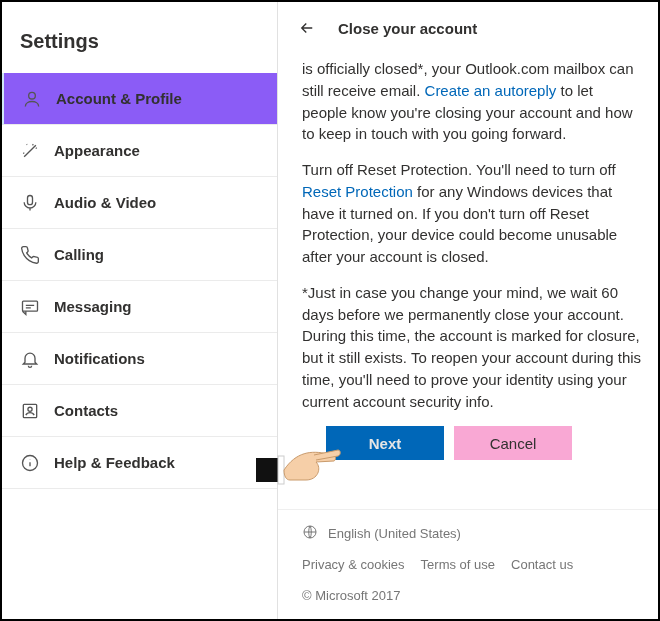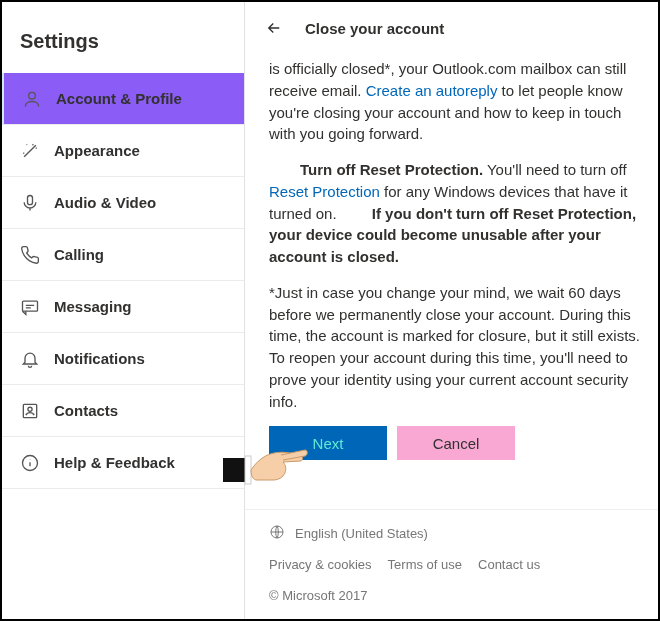--- a/index.html
+++ b/index.html
@@ -8,21 +8,21 @@
       font-size: 14px;
       color: #323130;
       width: 660px;
       height: 621px;
       border: 2px solid #000;
       display: flex;
       overflow: hidden;
       background: #fff;
     }
     .sidebar {
-      width: 243px;
+      width: 276px;
       flex-shrink: 0;
       border-right: 1px solid #e1e1e1;
       display: flex;
       flex-direction: column;
     }
     .sidebar-title {
       font-size: 20px;
       font-weight: 700;
       padding: 28px 0 20px 18px;
     }
@@ -78,37 +78,37 @@
     }
     .content {
       flex: 1;
       padding: 4px 16px 0 24px;
       overflow-y: auto;
       line-height: 1.45;
       font-size: 15px;
     }
     .content p { margin-bottom: 14px; }
     .link { color: #0067b8; cursor: pointer; }
-    .bold { font-weight: 700; margin-left: 31px; }
+    .bold { font-weight: 400; }
     .buttons {
       display: flex;
       gap: 10px;
       margin-top: 10px;
     }
     .btn {
       width: 118px;
       height: 34px;
       display: flex;
       align-items: center;
       justify-content: center;
       font-size: 15px;
       cursor: pointer;
       border: none;
     }
-    .btn.primary { background: #0067b8; color: #5eead4; font-weight: 400;}
+    .btn.primary { background: #0067b8; color: #e5e5e5; font-weight: 700; margin-left: 24px;}
     .btn.secondary { background: #f9a8d4; color: #323130; }
     .footer {
       margin-top: auto;
       padding: 14px 24px 16px 24px;
       font-size: 13px;
       color: #767676;
       border-top: 1px solid #efefef;
     }
     .footer .lang {
       display: flex;

